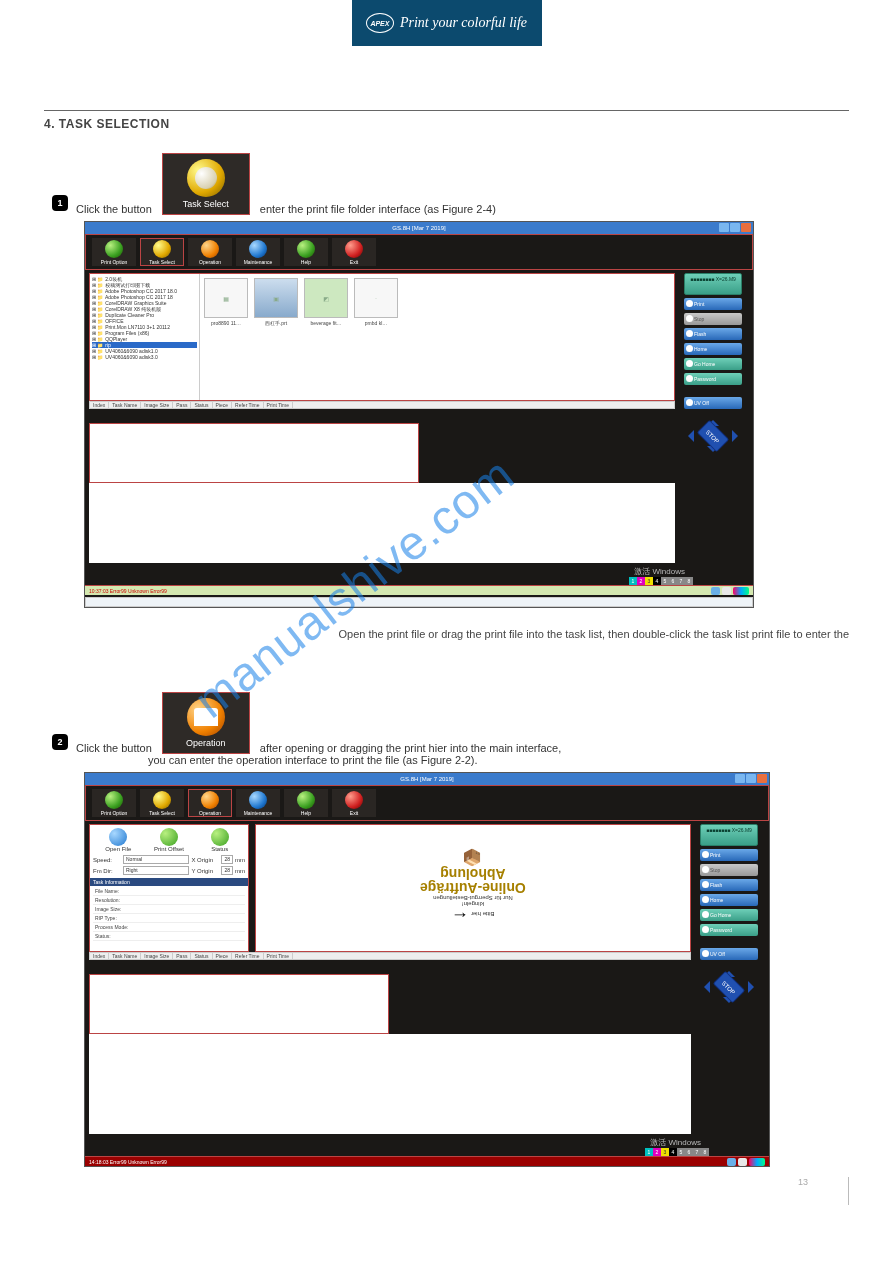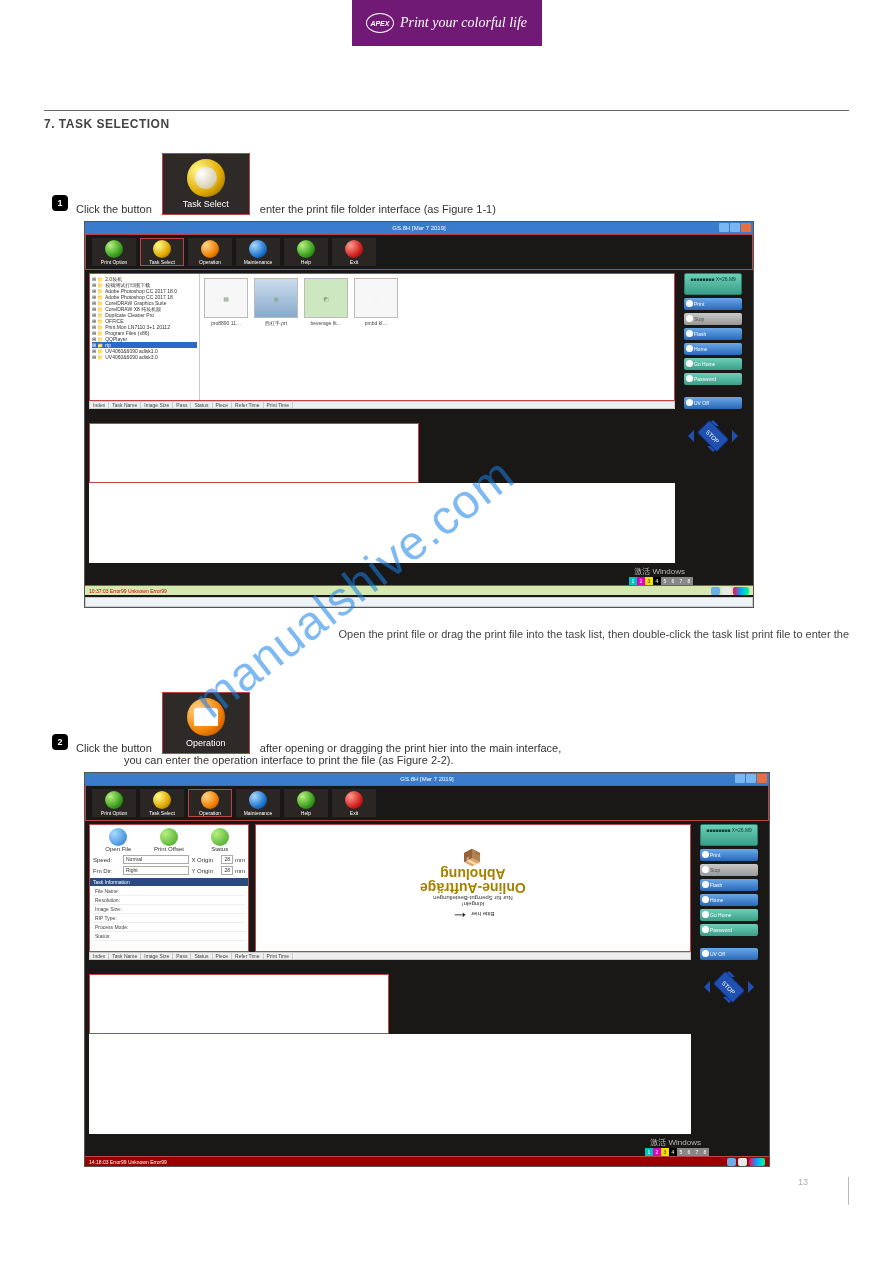--- a/index.html
+++ b/index.html
@@ -1,18 +1,18 @@
 <!DOCTYPE html>
 <html><head>
 <meta charset="utf-8">
 <style>
   * { box-sizing: border-box; margin: 0; padding: 0; }
   body { font-family: Arial, sans-serif; background: #fff; width: 893px; margin: 0 auto; font-size: 10px; color: #333; }
   .page { padding: 0 44px 20px 44px; position: relative; }
-  .brand-bar { width: 190px; height: 46px; background: #701a75; margin: 0 auto; display: flex; align-items: center; justify-content: center; gap: 6px; }
+  .brand-bar { width: 190px; height: 46px; background: #0c4a6e; margin: 0 auto; display: flex; align-items: center; justify-content: center; gap: 6px; }
   .brand-logo { width: 28px; height: 20px; border: 1.5px solid #fff; border-radius: 50%; display:flex; align-items:center; justify-content:center; }
   .brand-logo span { color:#fff; font-size:7px; font-weight:bold; font-style:italic; }
   .brand-text { color: #fff; font-family: 'Brush Script MT', cursive; font-size: 14px; font-style: italic; }
   .rule { height: 1px; background: #666; margin-top: 64px; }
   .step-row { display: flex; align-items: flex-end; gap: 8px; margin-top: 22px; }
   .step-num { width: 16px; height: 16px; background: #000; border-radius: 4px; display:flex; align-items:center; justify-content:center; color:#fff; font-size:9px; font-weight:bold; margin-bottom: 4px; margin-left: 8px; }
   .btn-icon { width: 88px; height: 62px; border: 1px solid #b44; background: #2e2a27; display: inline-flex; flex-direction: column; align-items: center; justify-content: center; gap: 2px; margin: 0 2px; }
   .btn-icon .circle { width: 38px; height: 38px; border-radius: 50%; background: radial-gradient(circle at 30% 30%, #fffb8c, #e0a800 60%, #7a5c00); display:flex; align-items:center; justify-content:center; }
   .btn-icon .circle .inner { width:22px; height:22px; border-radius:50%; background: radial-gradient(circle at 30% 30%, #fff, #d8d0b0 70%, #a08030); }
   .btn-icon .circle.orange { background: radial-gradient(circle at 30% 30%, #ffd58a, #f08000 60%, #a04000); }
@@ -93,34 +93,34 @@
 <div class="page">
 
   <div class="brand-bar">
     <div class="brand-logo">
         <span>APEX</span>
       </div>
     <div class="brand-text">Print your colorful life</div>
   </div>
 
   <div class="rule"></div>
-  <div style="margin-top:6px; font-size:12px; font-weight:bold; color:#444; letter-spacing:0.5px;">7. TASK SELECTION</div>
+  <div style="margin-top:6px; font-size:12px; font-weight:bold; color:#444; letter-spacing:0.5px;">4. TASK SELECTION</div>
 
   <div class="wmark" style="left:160px; top:560px;">manualshive.com</div>
 
   <div class="step-row">
     <div class="step-num">1</div>
     <span style="font-size:11px;">Click the button</span>
     <div class="btn-icon">
       <div class="circle">
           <div class="inner"></div>
         </div>
       <div class="lbl">Task Select</div>
     </div>
-    <span style="font-size:11px;">enter the print file folder interface (as Figure 1-1)</span>
+    <span style="font-size:11px;">enter the print file folder interface (as Figure 2-4)</span>
   </div>
 
   <div class="app">
     <div class="titlebar">
       <span class="ttl">GS.8H [Mar  7 2019]</span>
       <div class="wincontrols">
         <div class="winbtn"></div>
         <div class="winbtn"></div>
         <div class="winbtn close"></div>
       </div>
@@ -253,21 +253,21 @@
     <div class="step-num">2</div>
     <span style="font-size:11px;">Click the button</span>
     <div class="btn-icon">
       <div class="circle orange">
           <div class="inner"></div>
         </div>
       <div class="lbl">Operation</div>
     </div>
     <span style="font-size:11px;">after opening or dragging the print hier into the main interface,</span>
   </div>
-  <div style="font-size:11px; margin-left:80px;">you can enter the operation interface to print the file (as Figure 2-2).</div>
+  <div style="font-size:11px; margin-left:104px;">you can enter the operation interface to print the file (as Figure 2-2).</div>
 
   <div class="app" style="width:686px;">
     <div class="titlebar">
       <span class="ttl">GS.8H [Mar  7 2019]</span>
       <div class="wincontrols">
         <div class="winbtn"></div>
         <div class="winbtn"></div>
         <div class="winbtn close"></div>
       </div>
     </div>

